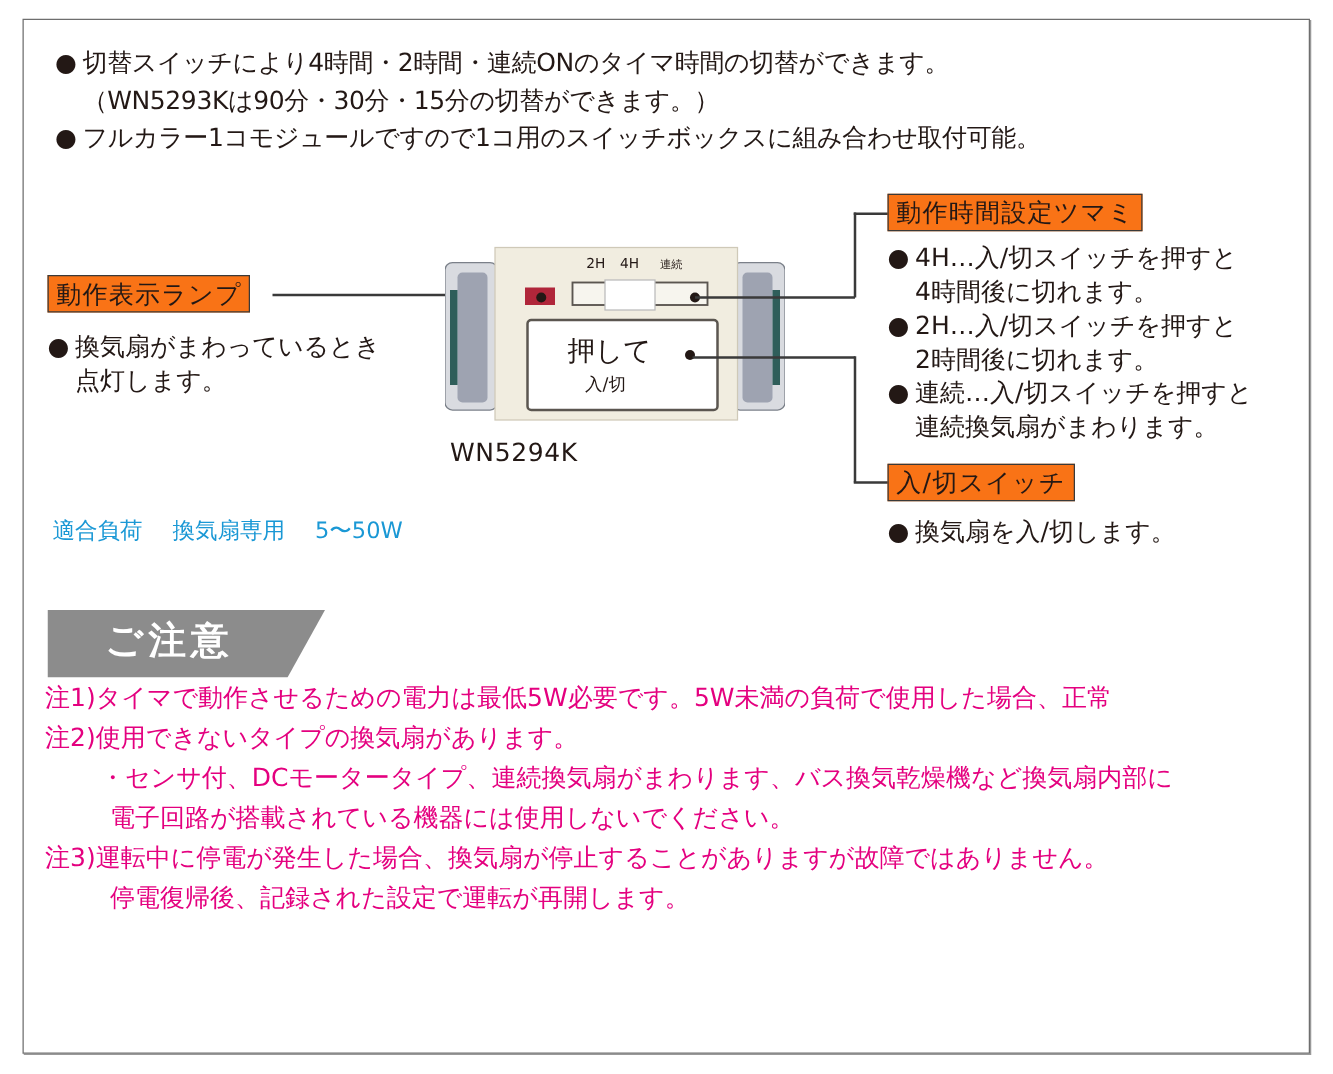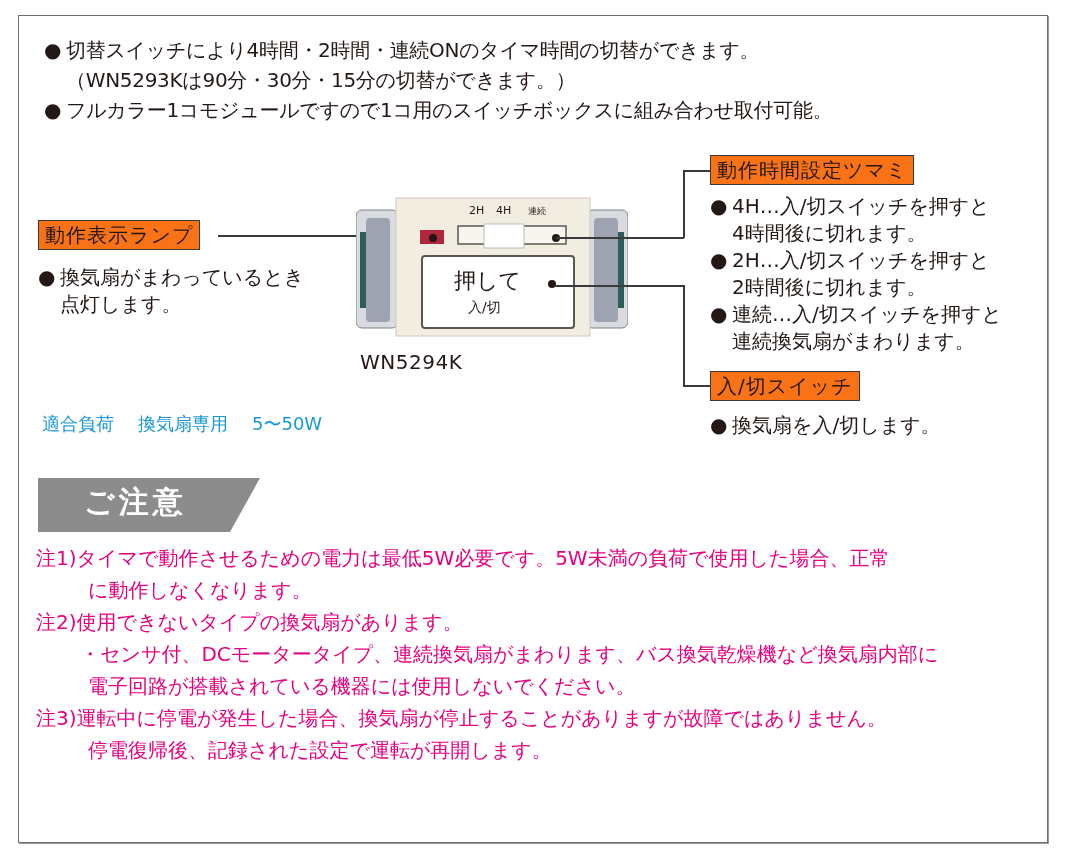--- a/index.html
+++ b/index.html
@@ -8,21 +8,21 @@
   .frame { position:absolute; left:18px; top:15px; width:1028px; height:826px;
            border:1.5px solid #6e6e6e; box-shadow:1px 1px 0 #999; background:#fff; }
   .abs { position:absolute; white-space:nowrap; }
   .intro { font-size:20px; line-height:29px; letter-spacing:-0.3px; }
   .bullet { display:inline-block; width:22px; font-size:20px; }
   .label-box { position:absolute; border:1.5px solid #3a3a3a; background:#f97316;
                font-size:20px; line-height:28px; padding:0 6px; white-space:nowrap; letter-spacing:1px; }
   .desc { font-size:20px; line-height:27px; white-space:nowrap; }
   .line { position:absolute; background:#3a3a3a; }
   .blue { color:#1a98d5; font-size:18px; }
-  .caution { position:absolute; left:38px; top:478px; width:222px; height:44px; }
+  .caution { position:absolute; left:38px; top:488px; width:222px; height:44px; }
   .caution-text { position:absolute; left:46px; top:4px; color:#fff; font-size:30px; font-weight:bold; letter-spacing:4px; }
   .notes { color:#e4007f; font-size:20px; line-height:32px; }
   .model { font-size:20px; letter-spacing:0.5px; }
   .switch-illus { position:absolute; left:356px; top:196px; width:252px; height:142px; }
 </style>
 </head>
 <body>
 
 <div class="frame"></div>
 
@@ -109,19 +109,18 @@
 
 <div class="caution">
   <svg width="222" height="54" viewBox="0 0 222 54">
     <polygon points="0,0 222,0 192,54 0,54" fill="#8c8c8c"></polygon>
   </svg>
   <div class="caution-text">ご注意</div>
 </div>
 
 <div class="abs notes" style="left:36px; top:542px;">
   <div><span>注1)</span><span>タイマで動作させるための電力は最低5W必要です。5W未満の負荷で使用した場合、正常</span></div>
-  <div style="padding-left:52px">に動作しなくなります。</div>
   <div><span>注2)</span><span>使用できないタイプの換気扇があります。</span></div>
   <div style="padding-left:44px">・センサ付、DCモータータイプ、連続換気扇がまわります、バス換気乾燥機など換気扇内部に</div>
   <div style="padding-left:52px">電子回路が搭載されている機器には使用しないでください。</div>
   <div><span>注3)</span><span>運転中に停電が発生した場合、換気扇が停止することがありますが故障ではありません。</span></div>
   <div style="padding-left:52px">停電復帰後、記録された設定で運転が再開します。</div>
 </div>
 
 </body></html>

